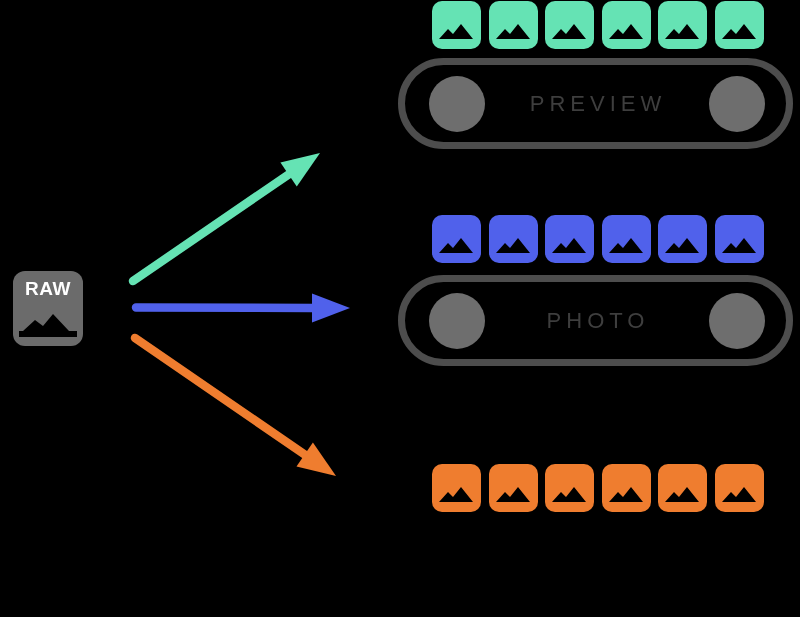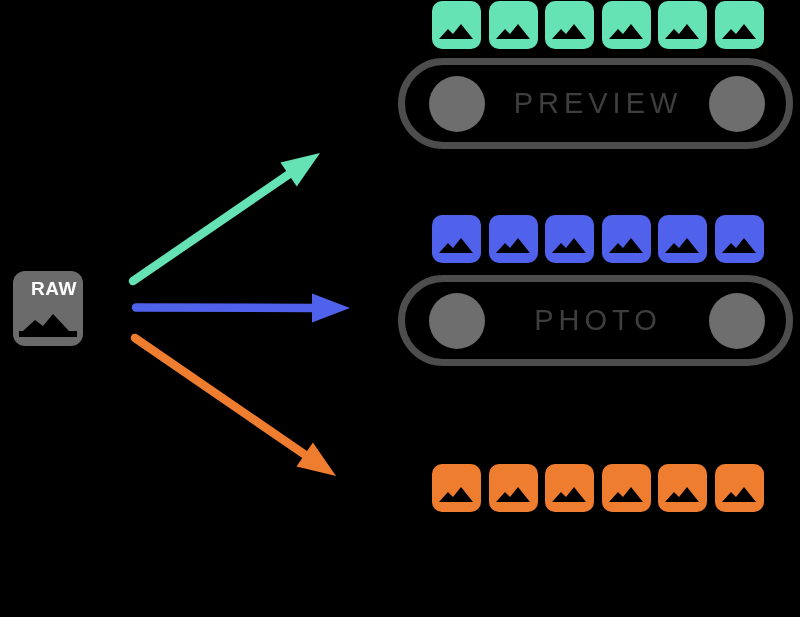--- a/index.html
+++ b/index.html
@@ -5,22 +5,22 @@
   html,body{margin:0;padding:0;}
   body{font-family:"Liberation Sans","DejaVu Sans",sans-serif;}
   .canvas{position:relative;width:800px;height:617px;overflow:hidden;background:#000;}
 
   
   .arrows{position:absolute;left:0;top:0;width:800px;height:617px;}
 
   
   .raw-box{position:absolute;left:13px;top:271px;width:70px;height:75px;
            background:var(--source-box,#6b6b6b);border-radius:12px;}
-  .raw-label{position:absolute;left:0;right:0;top:7px;text-align:left;
-             font-size:19px;font-weight:bold;letter-spacing:.5px;color:#fff;padding-left:18px;}
+  .raw-label{position:absolute;left:0;right:0;top:7px;text-align:center;
+             font-size:19px;font-weight:bold;letter-spacing:.5px;color:#fff;}
   .raw-mountain{position:absolute;left:6px;bottom:9px;width:58px;height:23px;display:block;}
 
   
   .frames{position:absolute;left:432px;display:flex;gap:7.5px;}
   .frame{width:49px;height:48px;border-radius:10px;display:block;position:relative;}
   .frame svg{position:absolute;left:0;top:0;width:49px;height:48px;}
   .row-preview .frame{background:var(--preview,#65e3b4);}
   .row-photo   .frame{background:var(--photo,#5061eb);}
   .row-record  .frame{background:var(--record,#ef7d2f);}
   .frames-preview{top:1px;}
@@ -31,21 +31,21 @@
   .pill{position:absolute;left:398px;width:395px;height:91px;box-sizing:border-box;
         border:7px solid var(--pill-border,#4d4d4d);border-radius:46px;
         display:flex;align-items:center;justify-content:center;}
   .pill-preview{top:58px;}
   .pill-photo{top:275px;justify-content:center;}
   .pill-record{top:522px;}
   .reel{position:absolute;width:56px;height:56px;border-radius:50%;
         background:var(--reel,#6e6e6e);top:10.5px;}
   .reel.left{left:24px;}
   .reel.right{right:21px;}
-  .pill-label{font-size:29px;letter-spacing:5px;padding-left:5px;
+  .pill-label{font-size:22px;letter-spacing:5px;padding-left:5px;
               color:var(--pill-label,#3e3e3e);font-weight:400;}
 </style>
 </head>
 <body style="background: rgb(0, 0, 0);">
 
 <div class="canvas">
 
   <svg class="arrows" viewBox="0 0 800 617">
     <g style="stroke:var(--preview);fill:var(--preview);">
       <line x1="133" y1="281" x2="288.6" y2="174.4" stroke-width="8.5" stroke-linecap="round"></line>

